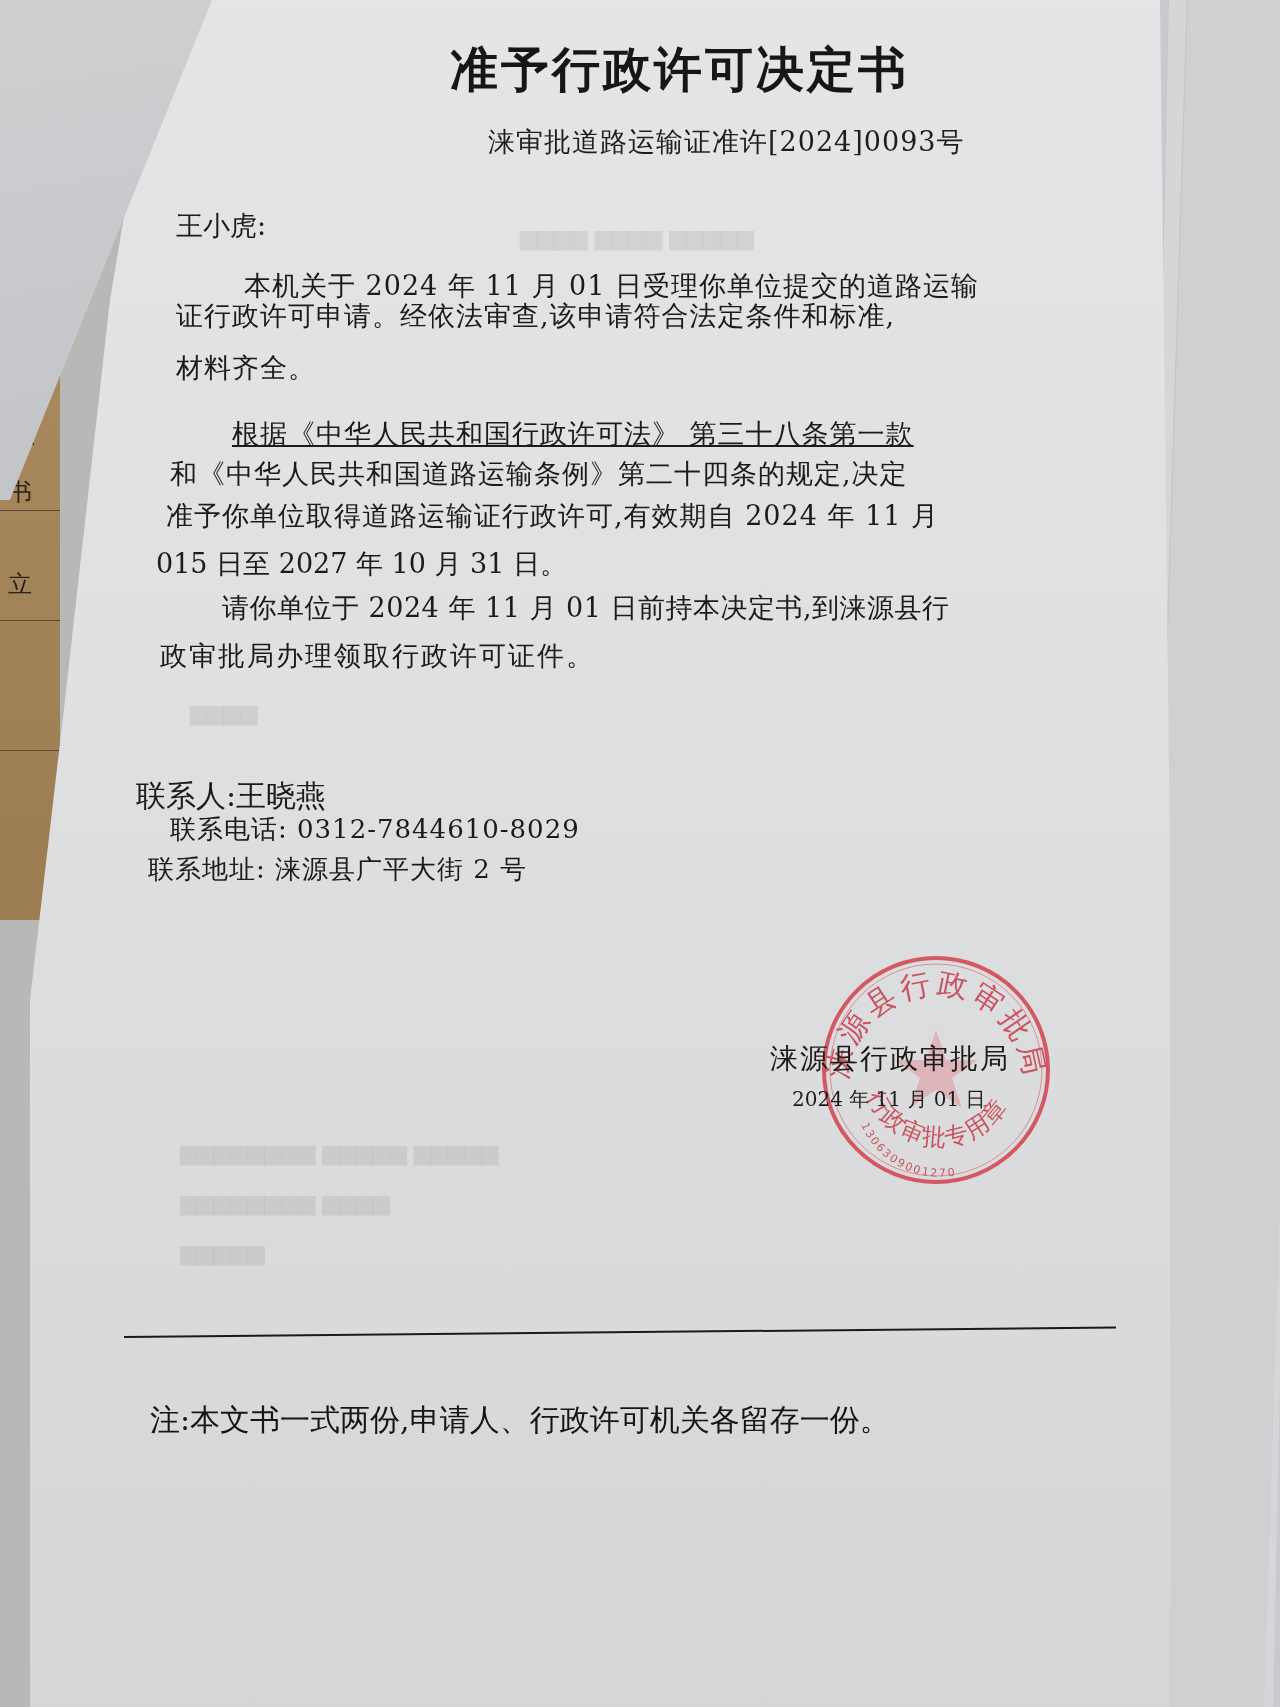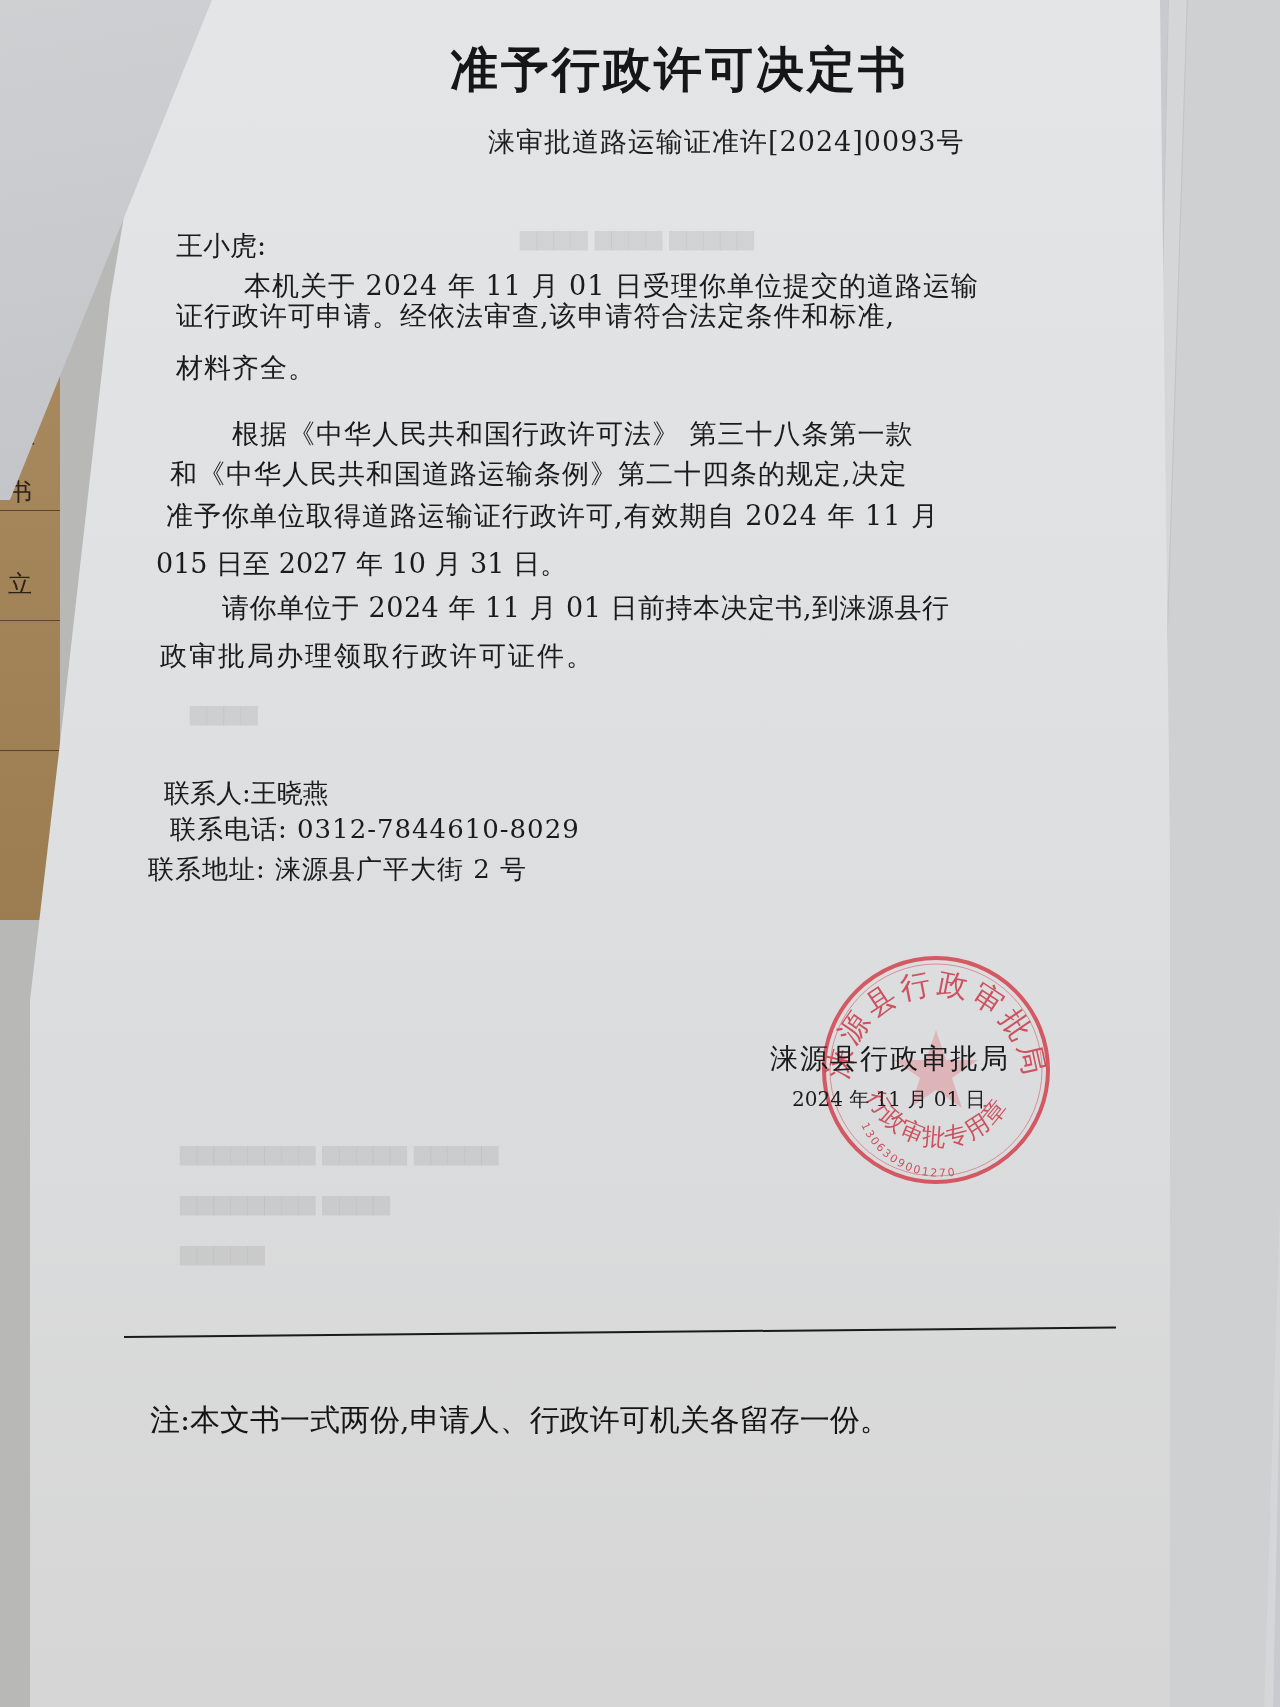--- a/index.html
+++ b/index.html
@@ -77,32 +77,32 @@
       font-size: 27px;
       letter-spacing: 1px;
       color: #1e1e1e;
     }
     .text {
       position: absolute;
       font-size: 27px;
       color: #1b1b1b;
       white-space: nowrap;
     }
-    .addressee { left: 176px; top: 208px; margin-top: 20px; }
+    .addressee { left: 176px; top: 208px; }
     .p1-l1 { left: 244px; top: 252px; letter-spacing: 1px; margin-top: 16px; }
     .p1-l2 { left: 176px; top: 298px; letter-spacing: 1px; }
     .p1-l3 { left: 176px; top: 350px; letter-spacing: 1px; }
-    .p2-l1 { left: 232px; top: 416px; letter-spacing: 1px; }
+    .p2-l1 { left: 232px; top: 416px; letter-spacing: 1px; text-decoration: underline; }
     .p2-l2 { left: 170px; top: 456px; letter-spacing: 1px; }
     .p2-l3 { left: 166px; top: 498px; letter-spacing: 1px; }
     .p2-l4 { left: 156px; top: 546px; letter-spacing: 0px; }
     .p3-l1 { left: 222px; top: 590px; letter-spacing: 0.5px; }
     .p3-l2 { left: 160px; top: 638px; letter-spacing: 2px; }
 
-    .contact-name { left: 164px; top: 776px; font-size: 26px; }
+    .contact-name { left: 136px; top: 776px; font-size: 30px; }
     .contact-phone { left: 150px; top: 812px; font-size: 26px; letter-spacing: 1px; margin-left: 20px; }
     .contact-address { left: 148px; top: 852px; font-size: 26px; letter-spacing: 1px; }
 
     .issuer { left: 770px; top: 1040px; font-size: 28px; letter-spacing: 2px; z-index: 3; }
     .issue-date { left: 792px; top: 1086px; font-size: 20px; z-index: 3; }
 
     .stamp {
       position: absolute;
       left: 818px; top: 952px;
       width: 236px; height: 236px;

